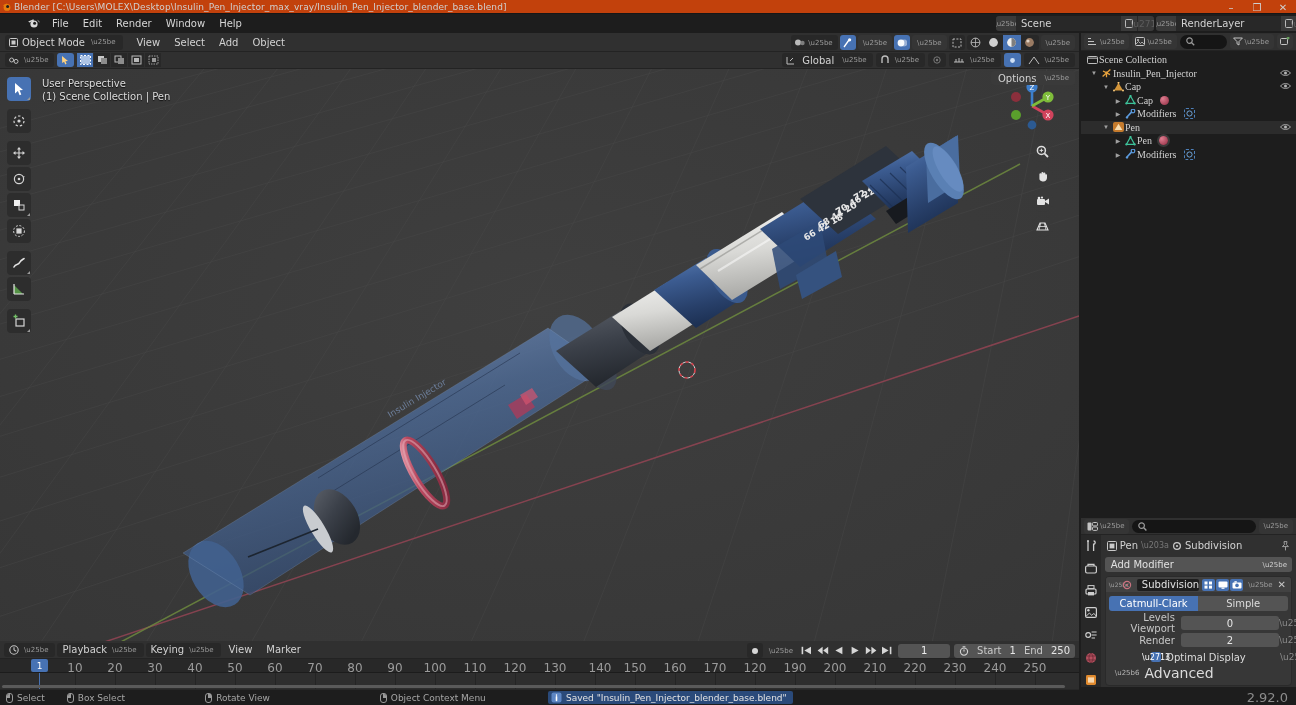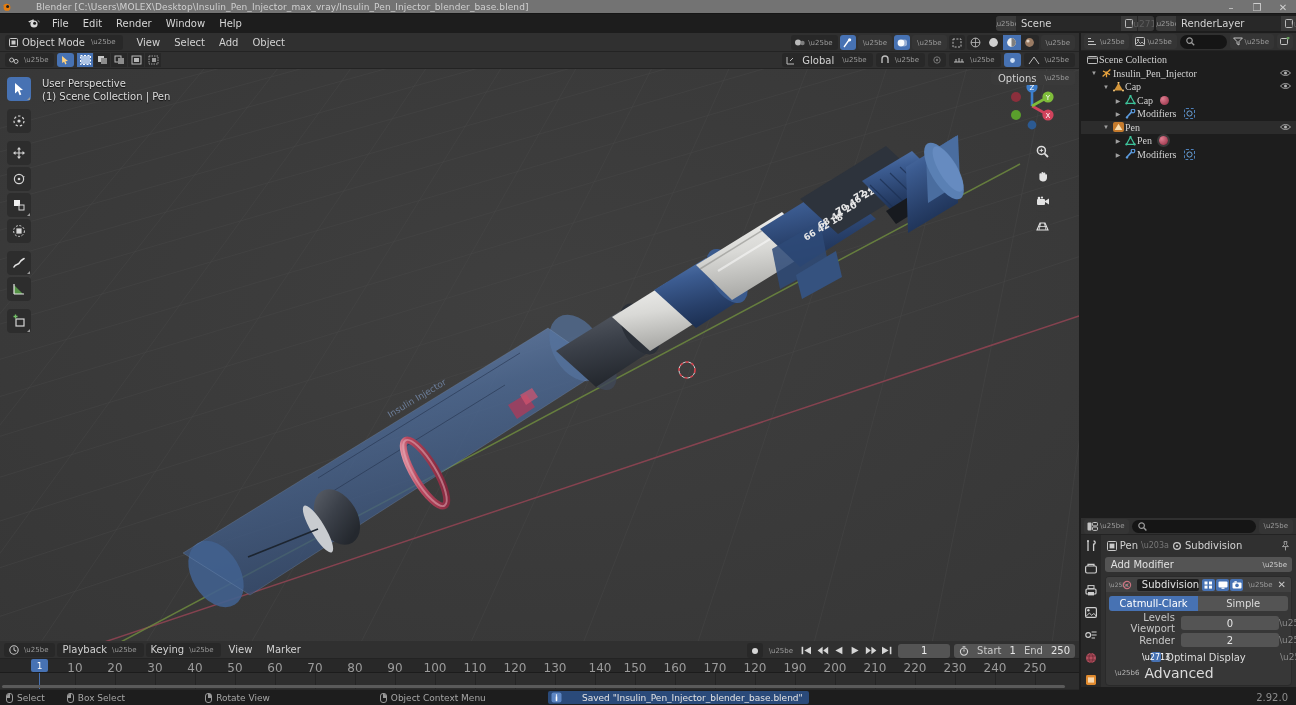--- a/index.html
+++ b/index.html
@@ -8,23 +8,22 @@
     background:#1d1d1d;
     font-family:"DejaVu Sans", sans-serif;
     font-size:10px; color:#c3c3c3;
     -webkit-font-smoothing:antialiased;
   }
   .app { position:relative; width:1296px; height:705px; }
 
   
   .titlebar {
     position:absolute; left:0; top:0; width:1296px; height:14px;
-    background:#737373; display:flex; align-items:center;
+    background:#c2410c; display:flex; align-items:center;
     border-bottom:1px solid #161616;
-    gap:22px;
   }
   .titlebar .tb-ico { width:14px; height:14px; display:flex; align-items:center; justify-content:center; }
   .titlebar .tb-text { font-size:9px; color:#d0d0d0; white-space:nowrap; letter-spacing:.1px; }
   .win-btns { position:absolute; right:0; top:0; height:14px; display:flex; }
   .win-btn { width:26px; height:14px; display:flex; align-items:center; justify-content:center;
              font-size:10px; color:#cfcfcf; }
 
   
   .topbar {
     position:absolute; left:0; top:14px; width:1296px; height:19px;
@@ -186,23 +185,23 @@
   .playline { position:absolute; top:13px; width:1px; height:16px; background:#4772b3; }
   .scrollbar-h { position:absolute; left:0; bottom:0; height:5px; width:100%; }
   .scrollbar-h i { position:absolute; left:2px; right:14px; top:1px; height:3px; background:#5a5a5a; border-radius:2px; display:block;}
 
   
   .statusbar { position:absolute; left:0; top:690px; width:1296px; height:15px; background:#1d1d1d;
                display:flex; align-items:center; padding-left:6px; gap:0; }
   .sb-item { display:flex; align-items:center; gap:4px; margin-right:22px; }
   .sb-item .t { font-size:9px; color:#a5a5a5; white-space:nowrap;}
   .sb-report { position:absolute; left:548px; top:1px; height:13px; background:#2a4a7a; border-radius:2px;
-               display:flex; align-items:center; gap:20px; padding:0 6px 0 3px;}
+               display:flex; align-items:center; gap:4px; padding:0 6px 0 3px;}
   .sb-report .t { font-size:9px; color:#e3e3e3; white-space:nowrap;}
-  .sb-version { position:absolute; right:8px; font-size:10px; color:#8c8c8c;}
+  .sb-version { position:absolute; right:8px; font-size:13px; color:#8c8c8c;}
 
   
   .mouse { width:7px; height:10px; border:1px solid #9a9a9a; border-radius:3px; position:relative; flex:0 0 7px;}
   .mouse.l:before { content:''; position:absolute; left:0; top:0; width:3px; height:4px;
         background:#9a9a9a; border-radius:2px 0 0 0;}
   .mouse.r:before { content:''; position:absolute; right:0; top:0; width:3px; height:4px;
         background:#9a9a9a; border-radius:0 2px 0 0;}
   .mouse.m:before { content:''; position:absolute; left:2px; top:0; width:3px; height:4px; background:#9a9a9a;}
 
   svg { display:block; }

